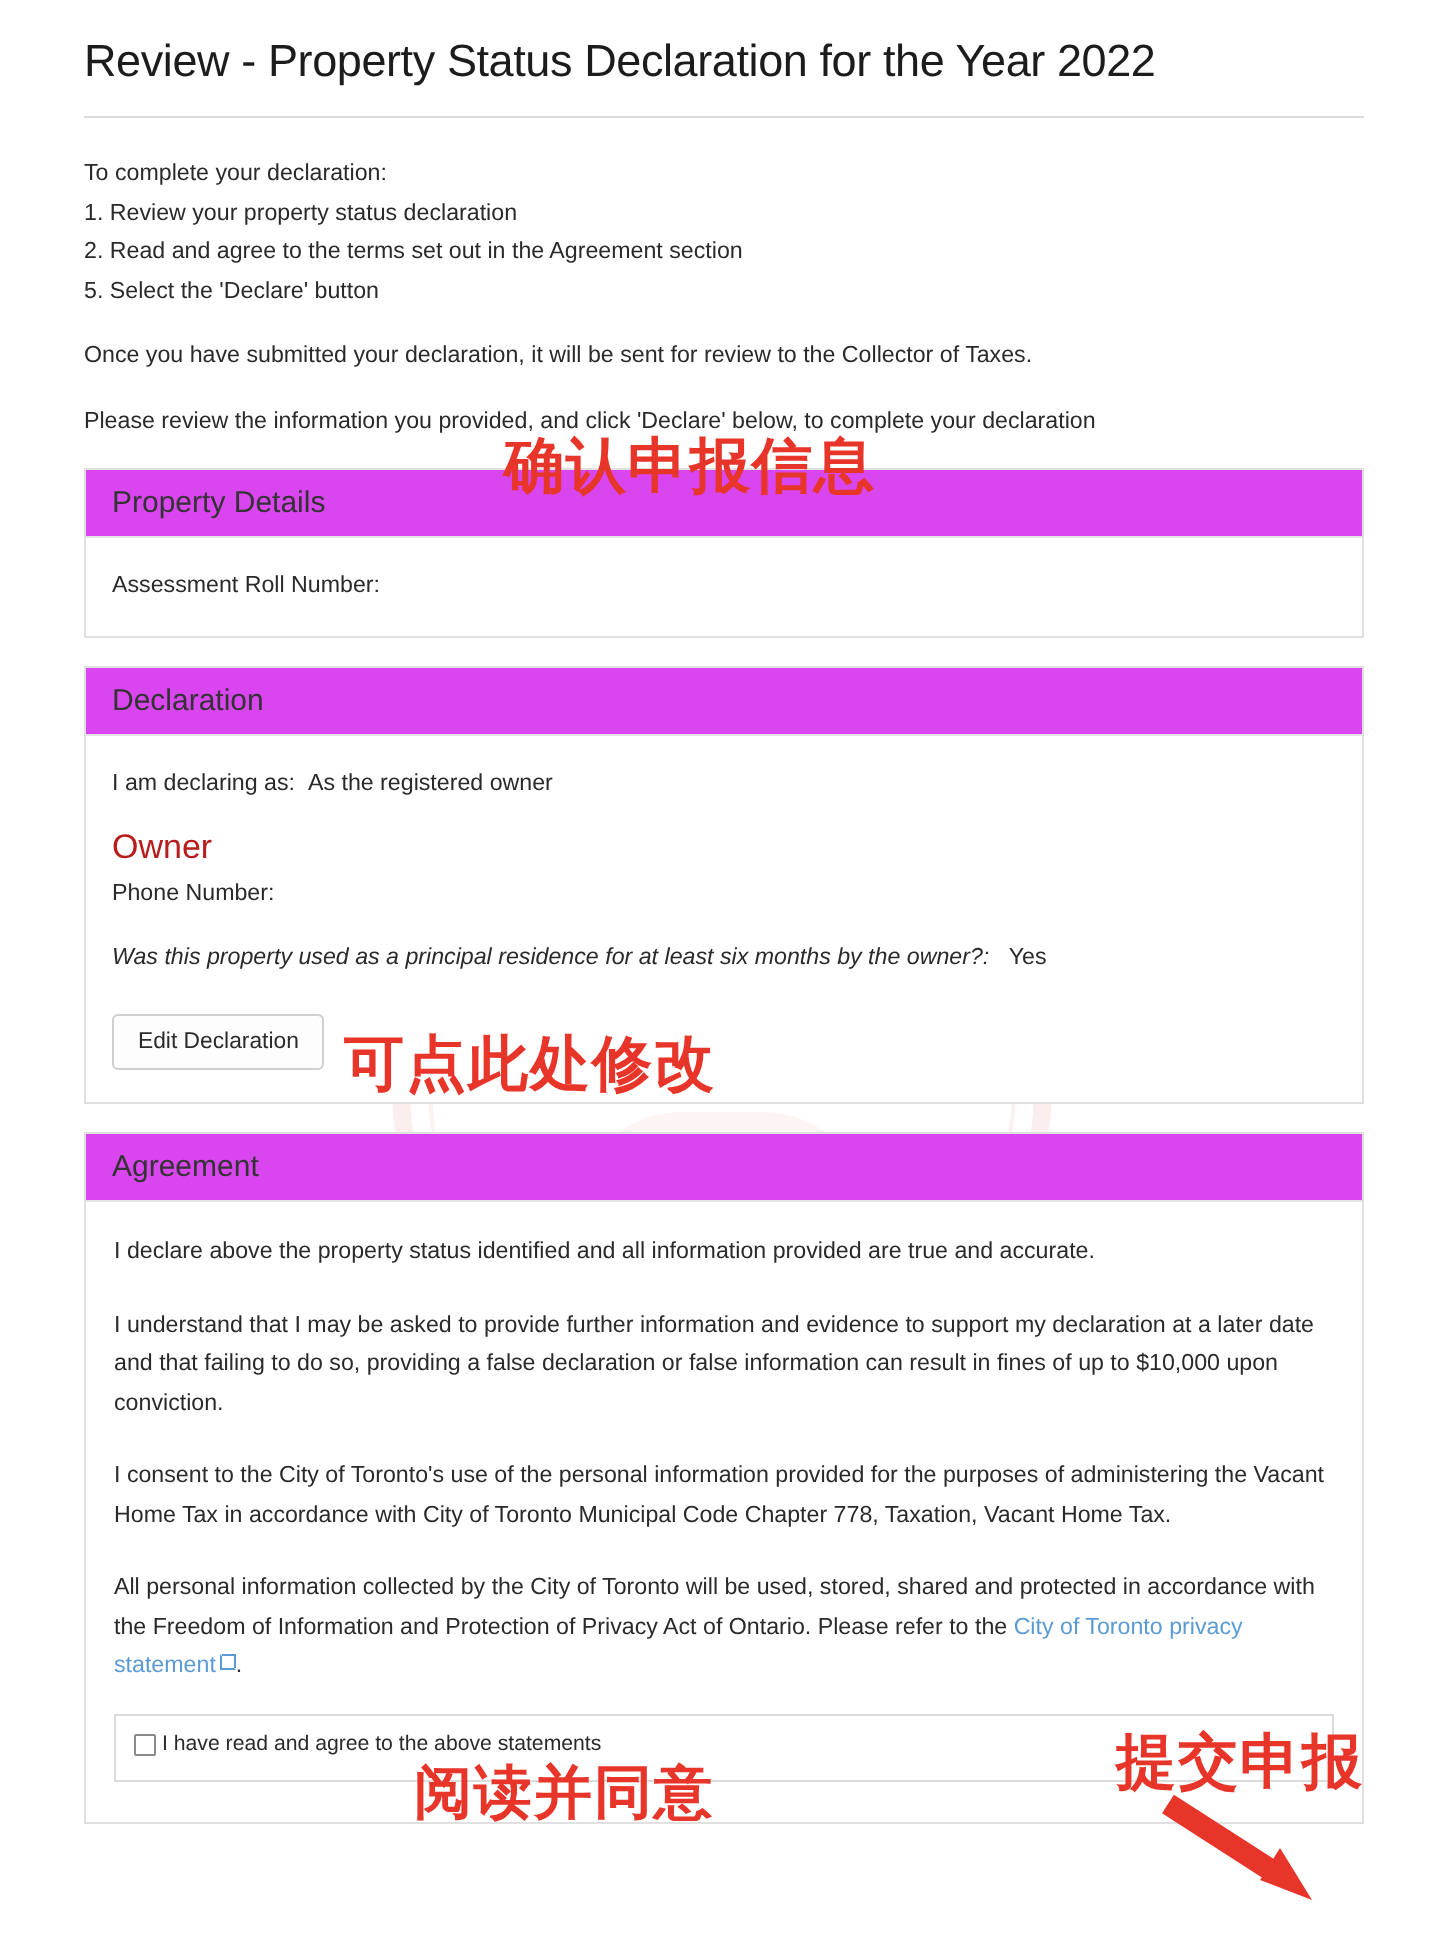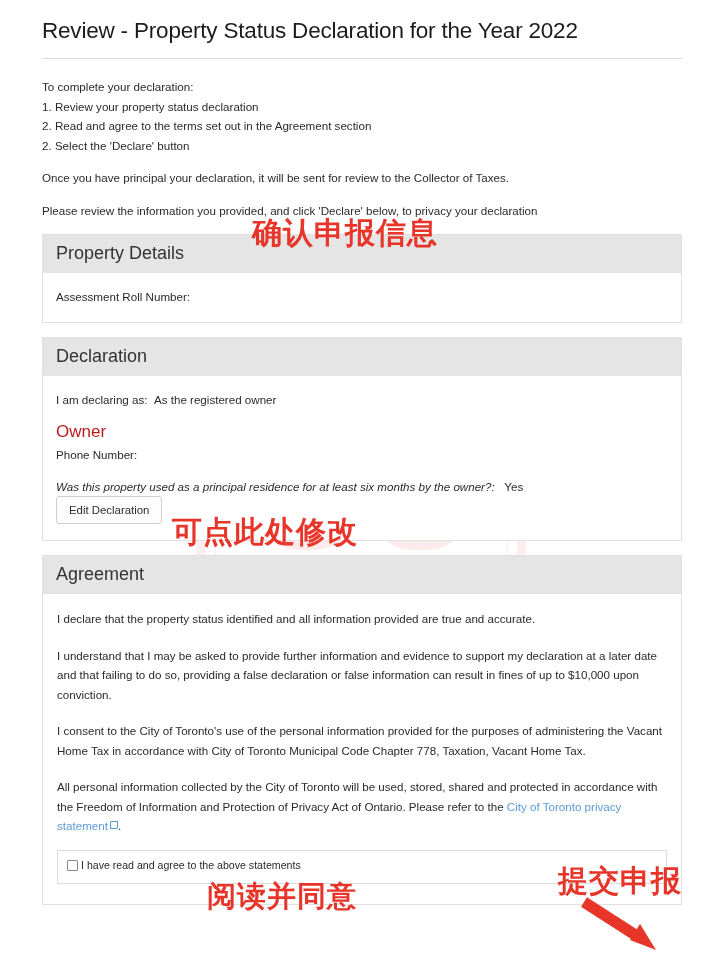--- a/index.html
+++ b/index.html
@@ -109,43 +109,44 @@
     border-right: 1px solid currentColor;
   }
 
   
   .panel {
     border: 1px solid #e0e0e0;
     background: #ffffff;
     margin-top: 14px;
   }
   .panel-head {
-    background: #e5e5e5;
+    background: #d946ef;
     border-bottom: 1px solid #e3e3e3;
     padding: 8px 13px;
-    font-size: 18px;
+    font-size: 15px;
     color: #333333;
   }
   .panel-body { padding: 14px 13px 16px 13px; font-size: 11.6px; line-height: 19px; color: #2a2a2a; background: transparent; }
 
   .kv { white-space: nowrap; }
 
   .subhead {
     font-size: 13.4px;
     color: #272727;
     padding-bottom: 4px;
     border-bottom: 1px solid #e6e6e6;
     margin-bottom: 9px;
   }
   .owner-head { font-size: 17px; color: #b91c1c; margin: 13px 0 4px 0; }
   .q-line { font-style: italic; font-size: 11.6px; margin-top: 13px; }
   .q-line .ans { font-style: normal; }
 
   .btn-edit {
     display: inline-block;
+    margin-top: 19px;
     padding: 7px 12px;
     font-size: 11.4px;
     color: #2b2b2b;
     background: #fdfdfd;
     border: 1px solid #cfcfcf;
     border-radius: 3px;
     cursor: pointer;
     font-family: "Liberation Sans", sans-serif;
   }
 
@@ -220,25 +221,25 @@
 
   <div class="content">
 
     <h1 class="page-title">Review - Property Status Declaration for the Year 2022</h1>
     <div class="title-rule"></div>
 
     <div class="intro">
       <p>To complete your declaration:</p>
       <p>1. Review your property status declaration</p>
       <p>2. Read and agree to the terms set out in the Agreement section</p>
-      <p>2. Select the 'Declare' button</p>
+      <p>5. Select the 'Declare' button</p>
       <div class="gap"></div>
-      <p>Once you have principal your declaration, it will be sent for review to the Collector of Taxes.</p>
+      <p>Once you have submitted your declaration, it will be sent for review to the Collector of Taxes.</p>
       <div class="gap"></div>
-      <p>Please review the information you provided, and click 'Declare' below, to privacy your declaration</p>
+      <p>Please review the information you provided, and click 'Declare' below, to complete your declaration</p>
     </div>
 
     <div class="panel">
       <div class="panel-head">Property Details</div>
       <div class="panel-body">
         <div class="kv">
           <span>Assessment Roll Number:</span>
           <span></span>
         </div>
       </div>
@@ -260,21 +261,21 @@
           <span>Was this property used as a principal residence for at least six months by the owner?:</span>
           <span class="ans">&nbsp;&nbsp;<span>Yes</span></span>
         </div>
         <button class="btn-edit">Edit Declaration</button>
       </div>
     </div>
 
     <div class="panel">
       <div class="panel-head">Agreement</div>
       <div class="panel-body agreement-body">
-        <p>I declare that the property status identified and all information provided are true and accurate.</p>
+        <p>I declare above the property status identified and all information provided are true and accurate.</p>
         <p>I understand that I may be asked to provide further information and evidence to support my declaration at a later date and that failing to do so, providing a false declaration or false information can result in fines of up to $10,000 upon conviction.</p>
         <p>I consent to the City of Toronto's use of the personal information provided for the purposes of administering the Vacant Home Tax in accordance with City of Toronto Municipal Code Chapter 778, Taxation, Vacant Home Tax.</p>
         <p><span>All personal information collected by the City of Toronto will be used, stored, shared and protected in accordance with the Freedom of Information and Protection of Privacy Act of Ontario. Please refer to the </span><a class="link" href="#">City of Toronto privacy statement</a><span class="ext-icon" style="color:#5b9bd5;"></span><span>.</span></p>
 
         <div class="consent-box">
           <div class="consent-row">
             <span class="cb"></span>
             <span class="consent-label">I have read and agree to the above statements</span>
           </div>
         </div>

